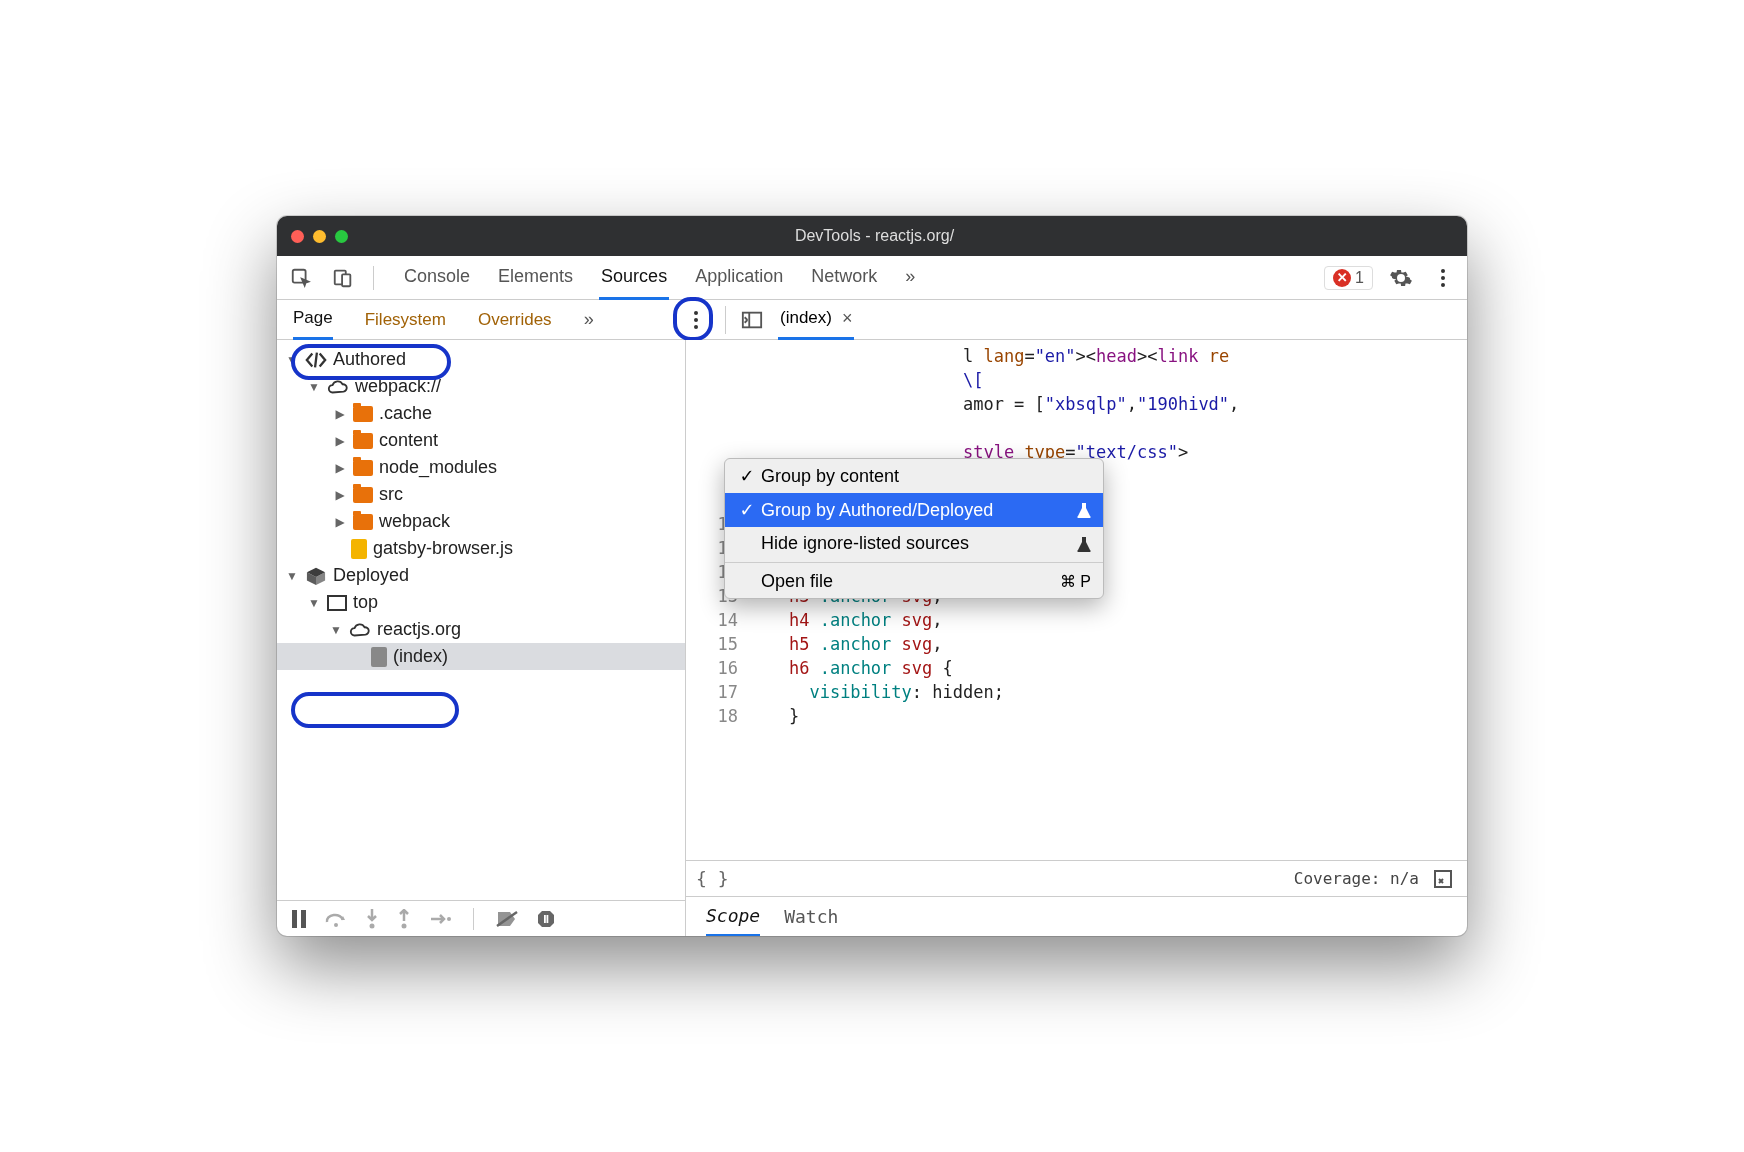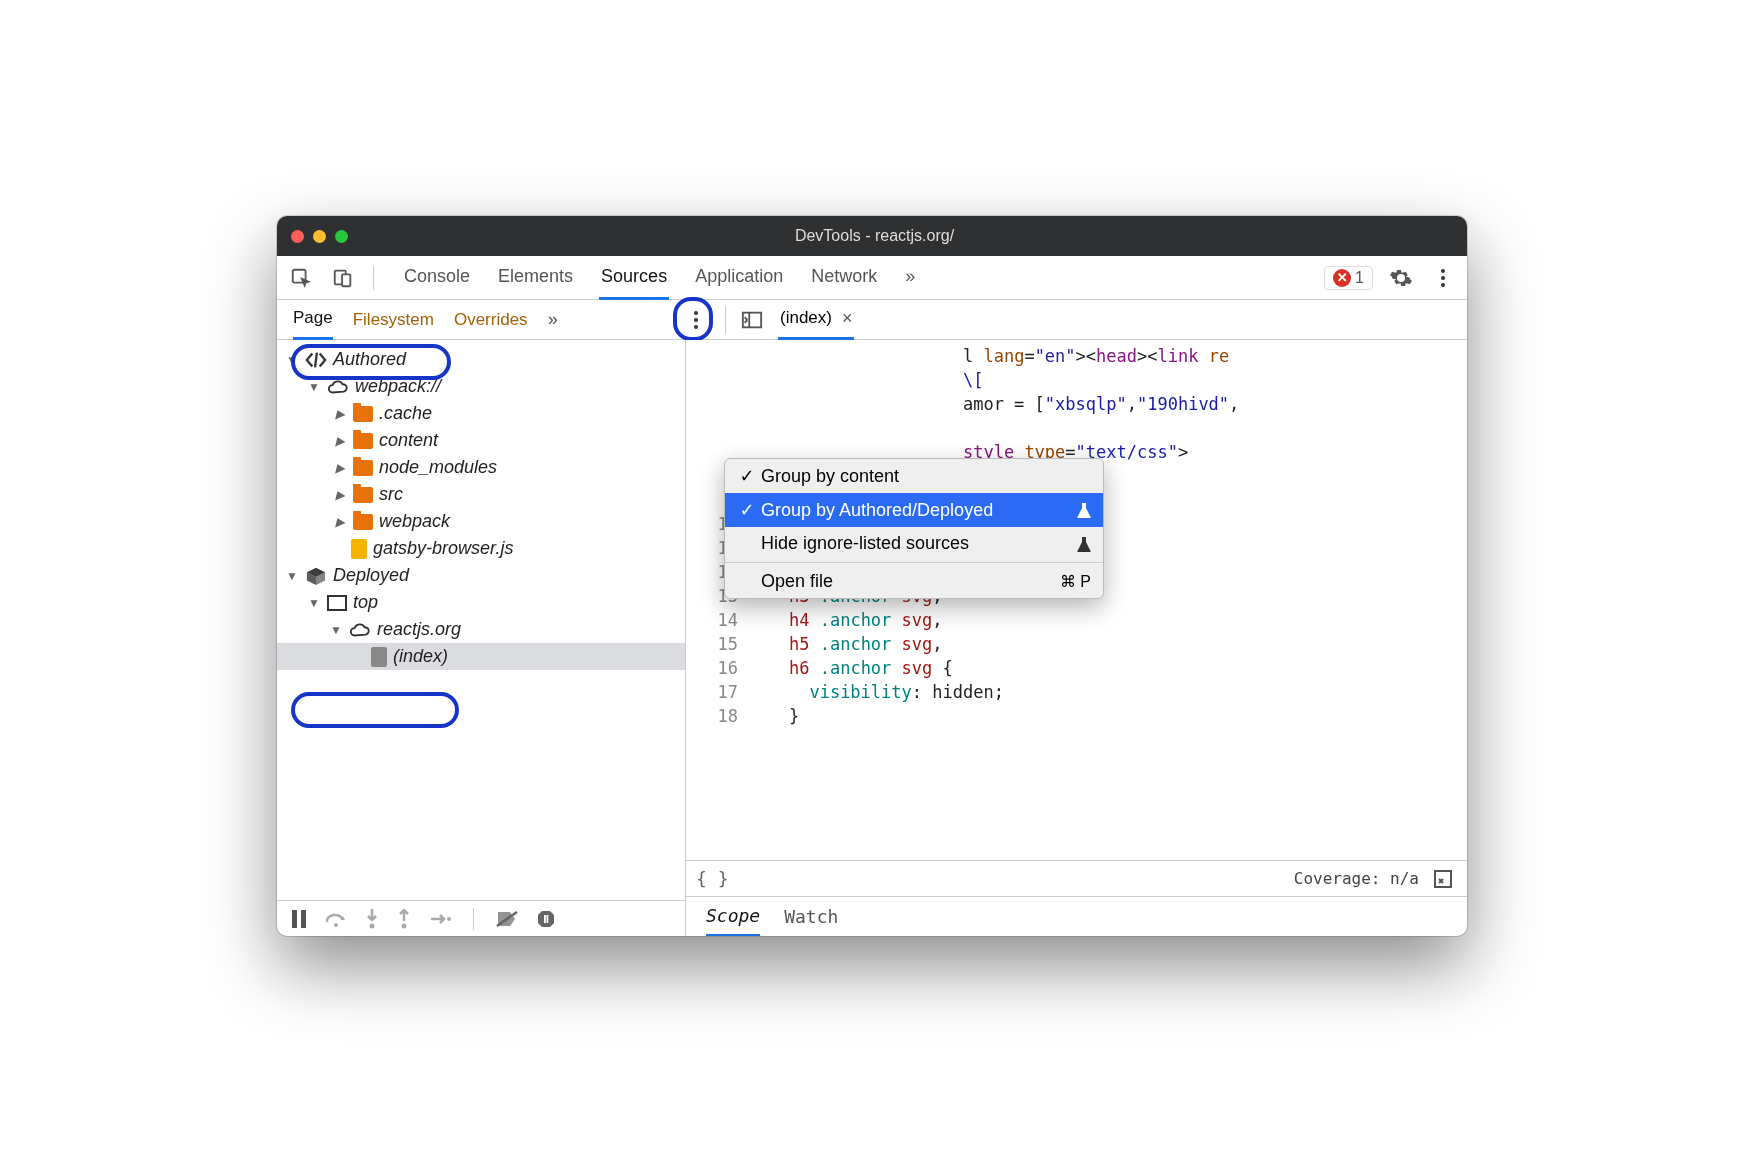--- a/index.html
+++ b/index.html
@@ -59,35 +59,35 @@
 svg { display:block; }
 
 .subbar {
   height: 40px;
   display: flex;
   align-items: center;
   border-bottom: 1px solid #ccc;
   font-size: 17px;
   position: relative;
 }
-.subbar .left { display:flex; align-items:center; gap:20px; padding-left:16px; width:440px;}
+.subbar .left { display:flex; align-items:center; gap:32px; padding-left:16px; width:440px;}
 .subbar .left .t { color:#a16207; padding:9px 0; cursor:pointer;}
 .subbar .left .t.active { color:#111; border-bottom:3px solid #1a73e8; font-weight:500;}
 .subbar .chev { color:#555; font-size:18px;}
 .subbar .more-wrap { position:relative; margin-left:auto; margin-right:10px;}
 .more-dots { display:flex; flex-direction:column; gap:3px; align-items:center; justify-content:center; width:22px;}
 .more-dots span { width:4px;height:4px;border-radius:50%;background:#333;}
 .hl-oval { position:absolute; border:4px solid #1634c9; border-radius:18px; pointer-events:none;}
 .subbar .vdiv { width:1px;height:28px;background:#ccc; margin:0 8px;}
 .filetab-area { display:flex; align-items:center; gap:12px; padding-left:4px;}
 .filetab { display:flex; align-items:center; gap:6px; border-bottom:3px solid #1a73e8; padding:8px 2px; font-size:17px;}
 .filetab .x { color:#555; font-size:18px; margin-left:4px;}
 
 .main { flex:1; display:flex; overflow:hidden; position:relative;}
-.sidebar { width:409px; border-right:1px solid #ccc; display:flex; flex-direction:column; font-size:18px; color:#222;font-style:italic;}
+.sidebar { width:409px; border-right:1px solid #ccc; display:flex; flex-direction:column; font-size:18px; color:#222;}
 .tree { flex:1; padding-top:6px; overflow:auto;}
 .row { display:flex; align-items:center; gap:6px; padding:3px 0 3px 10px; cursor:pointer; white-space:nowrap;}
 .row.selected { background:#dadce0;}
 .tri { font-size:12px; color:#666; width:14px; text-align:center;}
 .tri.right::before{content:"▶";}
 .tri.down::before{content:"▼";}
 .folder-icon { width:20px;height:16px; background:#e8710a; border-radius:2px; position:relative;}
 .folder-icon::before{content:"";position:absolute;top:-3px;left:0;width:8px;height:4px;background:#e8710a;border-radius:1px 1px 0 0;}
 .jsfile { width:16px;height:20px; background:#f4b400; border-radius:2px; position:relative;}
 .docfile { width:16px;height:20px; background:#888; border-radius:2px;}

